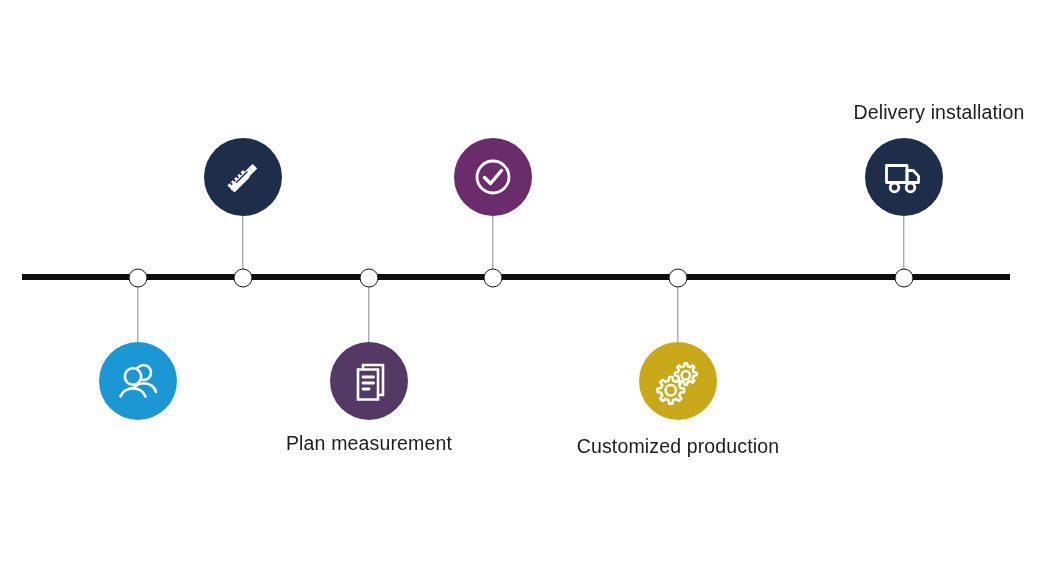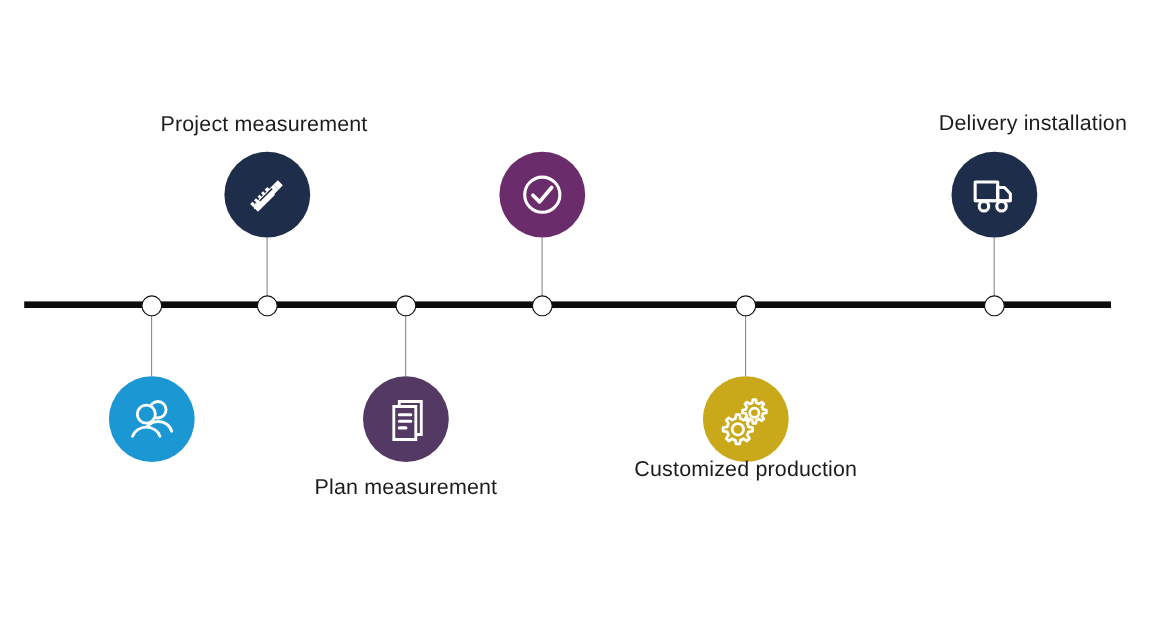--- a/index.html
+++ b/index.html
@@ -97,21 +97,20 @@
         </g>
         <g transform="rotate(45 23 23)">
           <path d="M20.5 7 h6.5 v5.5 h-6.5 z" fill="#ffffff"></path>
           <path d="M20.5 12.5 h6.5 v23 h-6.5 z" fill="#ffffff"></path>
           <path d="M20.5 35.5 l3.25 5.5 l3.25 -5.5 z" fill="#ffffff"></path>
           <path d="M22.2 16 v16" stroke="#1E2D4A" stroke-width="1.4"></path>
         </g>
       </svg>
     </span>
   </div>
-  <div class="step-label" style="left:240px; top:102px;">Project measurement</div>
 
   <div class="stem" style="left:369px; top:278px; height:64px;"></div>
   <div class="node-dot" style="left:369px;"></div>
   <div class="bubble" style="left:369px; top:381px; background:#533963;">
     <span>
       <svg width="44" height="44" viewBox="0 0 44 44">
         <path d="M16 6 h20 v30 h-20 z" fill="none" stroke="#ffffff" stroke-width="2.6"></path>
         <path d="M11 10.5 h20 v30 h-20 z" fill="#533963" stroke="#ffffff" stroke-width="2.6"></path>
         <path d="M16 18 h10.5 M16 24 h10.5 M16 30 h6" stroke="#ffffff" stroke-width="2.8" stroke-linecap="round"></path>
       </svg>
@@ -137,21 +136,21 @@
       <svg width="48" height="48" viewBox="0 0 48 48">
         <g fill="none" stroke="#ffffff" stroke-width="2.5" stroke-linejoin="round">
           <path d="M30.5 6.2 l2.6 0 l0.55 3.0 a8 8 0 0 1 2.3 1.0 l2.55 -1.7 l1.85 1.85 l-1.7 2.55 a8 8 0 0 1 1.0 2.3 l3.0 0.55 l0 2.6 l-3.0 0.55 a8 8 0 0 1 -1.0 2.3 l1.7 2.55 l-1.85 1.85 l-2.55 -1.7 a8 8 0 0 1 -2.3 1.0 l-0.55 3.0 l-2.6 0 l-0.55 -3.0 a8 8 0 0 1 -2.3 -1.0 l-2.55 1.7 l-1.85 -1.85 l1.7 -2.55 a8 8 0 0 1 -1.0 -2.3 l-3.0 -0.55 l0 -2.6 l3.0 -0.55 a8 8 0 0 1 1.0 -2.3 l-1.7 -2.55 l1.85 -1.85 l2.55 1.7 a8 8 0 0 1 2.3 -1.0 z"></path>
           <circle cx="31.8" cy="18.2" r="4.2"></circle>
           <path d="M15.2 20.0 l3.2 0 l0.68 3.7 a9.8 9.8 0 0 1 2.85 1.22 l3.15 -2.1 l2.28 2.28 l-2.1 3.15 a9.8 9.8 0 0 1 1.22 2.85 l3.7 0.68 l0 3.2 l-3.7 0.68 a9.8 9.8 0 0 1 -1.22 2.85 l2.1 3.15 l-2.28 2.28 l-3.15 -2.1 a9.8 9.8 0 0 1 -2.85 1.22 l-0.68 3.7 l-3.2 0 l-0.68 -3.7 a9.8 9.8 0 0 1 -2.85 -1.22 l-3.15 2.1 l-2.28 -2.28 l2.1 -3.15 a9.8 9.8 0 0 1 -1.22 -2.85 l-3.7 -0.68 l0 -3.2 l3.7 -0.68 a9.8 9.8 0 0 1 1.22 -2.85 l-2.1 -3.15 l2.28 -2.28 l3.15 2.1 a9.8 9.8 0 0 1 2.85 -1.22 z"></path>
           <circle cx="16.8" cy="33.3" r="5.2"></circle>
         </g>
       </svg>
     </span>
   </div>
-  <div class="step-label" style="left:678px; top:416px;text-align:right;">Customized production</div>
+  <div class="step-label" style="left:678px; top:435px;text-align:right;">Customized production</div>
 
   <div class="stem" style="left:904px; top:216px; height:62px;"></div>
   <div class="node-dot" style="left:904px;"></div>
   <div class="bubble" style="left:904px; top:177px; background:#1E2D4A;">
     <span>
       <svg width="46" height="46" viewBox="0 0 46 46">
         <path d="M5.5 11.5 h20.5 v17 h-20.5 z" fill="none" stroke="#ffffff" stroke-width="2.8" stroke-linejoin="round"></path>
         <path d="M26 16.5 h6.2 l5.3 5.6 v6.4 h-11.5 z" fill="none" stroke="#ffffff" stroke-width="2.8" stroke-linejoin="round"></path>
         <path d="M5.5 28.5 h32" stroke="#ffffff" stroke-width="2.6"></path>
         <circle cx="13.5" cy="33.5" r="4.3" fill="#1E2D4A" stroke="#ffffff" stroke-width="2.8"></circle>

